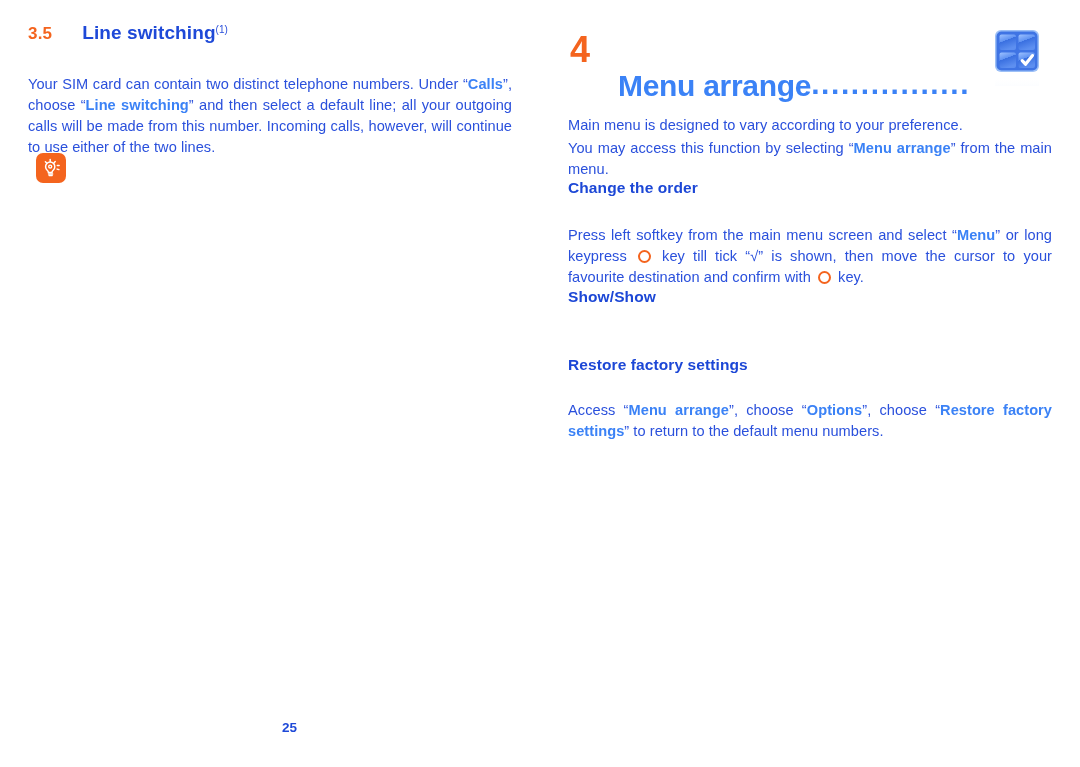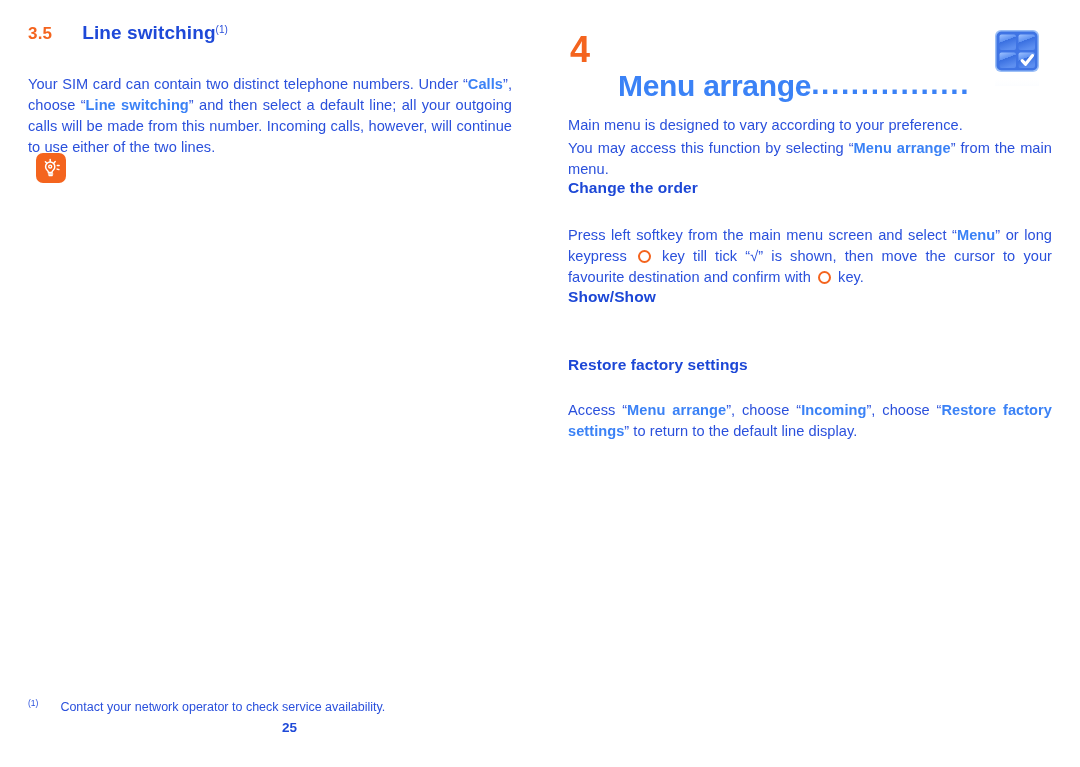--- a/index.html
+++ b/index.html
@@ -236,23 +236,20 @@
             <line x1="21.1" y1="16.1" x2="22.9" y2="16.6"></line>
           </g>
           <circle cx="14.2" cy="13.6" r="1.5" fill="none" stroke="#ffffff" stroke-width="1.4"></circle>
         </svg>
       </div>
     </div>
 
     <div class="pg pg-left">25</div>
   </div>
 
-  <div class="footnote">
-    <span class="fn-mark">(1)</span><span class="fn-text">Contact your network operator to check service availability.</span>
-  </div>
 
   <div class="col-right">
 
     <div class="chap">
       <span class="chap-num">4</span>
       <span class="chap-title"><span>Menu arrange</span><span class="chap-dots">................</span></span>
       <span class="chap-icon">
         <svg width="50" height="58" viewBox="0 0 50 58" aria-hidden="true">
           <defs>
             <linearGradient id="cellg" x1="0" y1="0" x2="0.4" y2="1">
@@ -286,17 +283,17 @@
 
     <div class="sub-head h-change">Change the order</div>
 
     <p class="body-text r-p3"><span>Press left softkey from the main menu screen and select “</span><b>Menu</b><span>” or long keypress </span><span class="key-ring"></span><span> key till tick “√” is shown, then move the cursor to your favourite destination and confirm with </span><span class="key-ring"></span><span> key.</span></p>
 
     <div class="sub-head h-showhide">Show/Show</div>
 
 
     <div class="sub-head h-restore">Restore factory settings</div>
 
-    <p class="body-text r-p5"><span>Access “</span><b>Menu arrange</b><span>”, choose “</span><b>Incoming</b><span>”, choose “</span><b>Restore factory settings</b><span>” to return to the default line display.</span></p>
+    <p class="body-text r-p5"><span>Access “</span><b>Menu arrange</b><span>”, choose “</span><b>Options</b><span>”, choose “</span><b>Restore factory settings</b><span>” to return to the default menu numbers.</span></p>
 
   </div>
 
 </div>
 
 </body></html>

